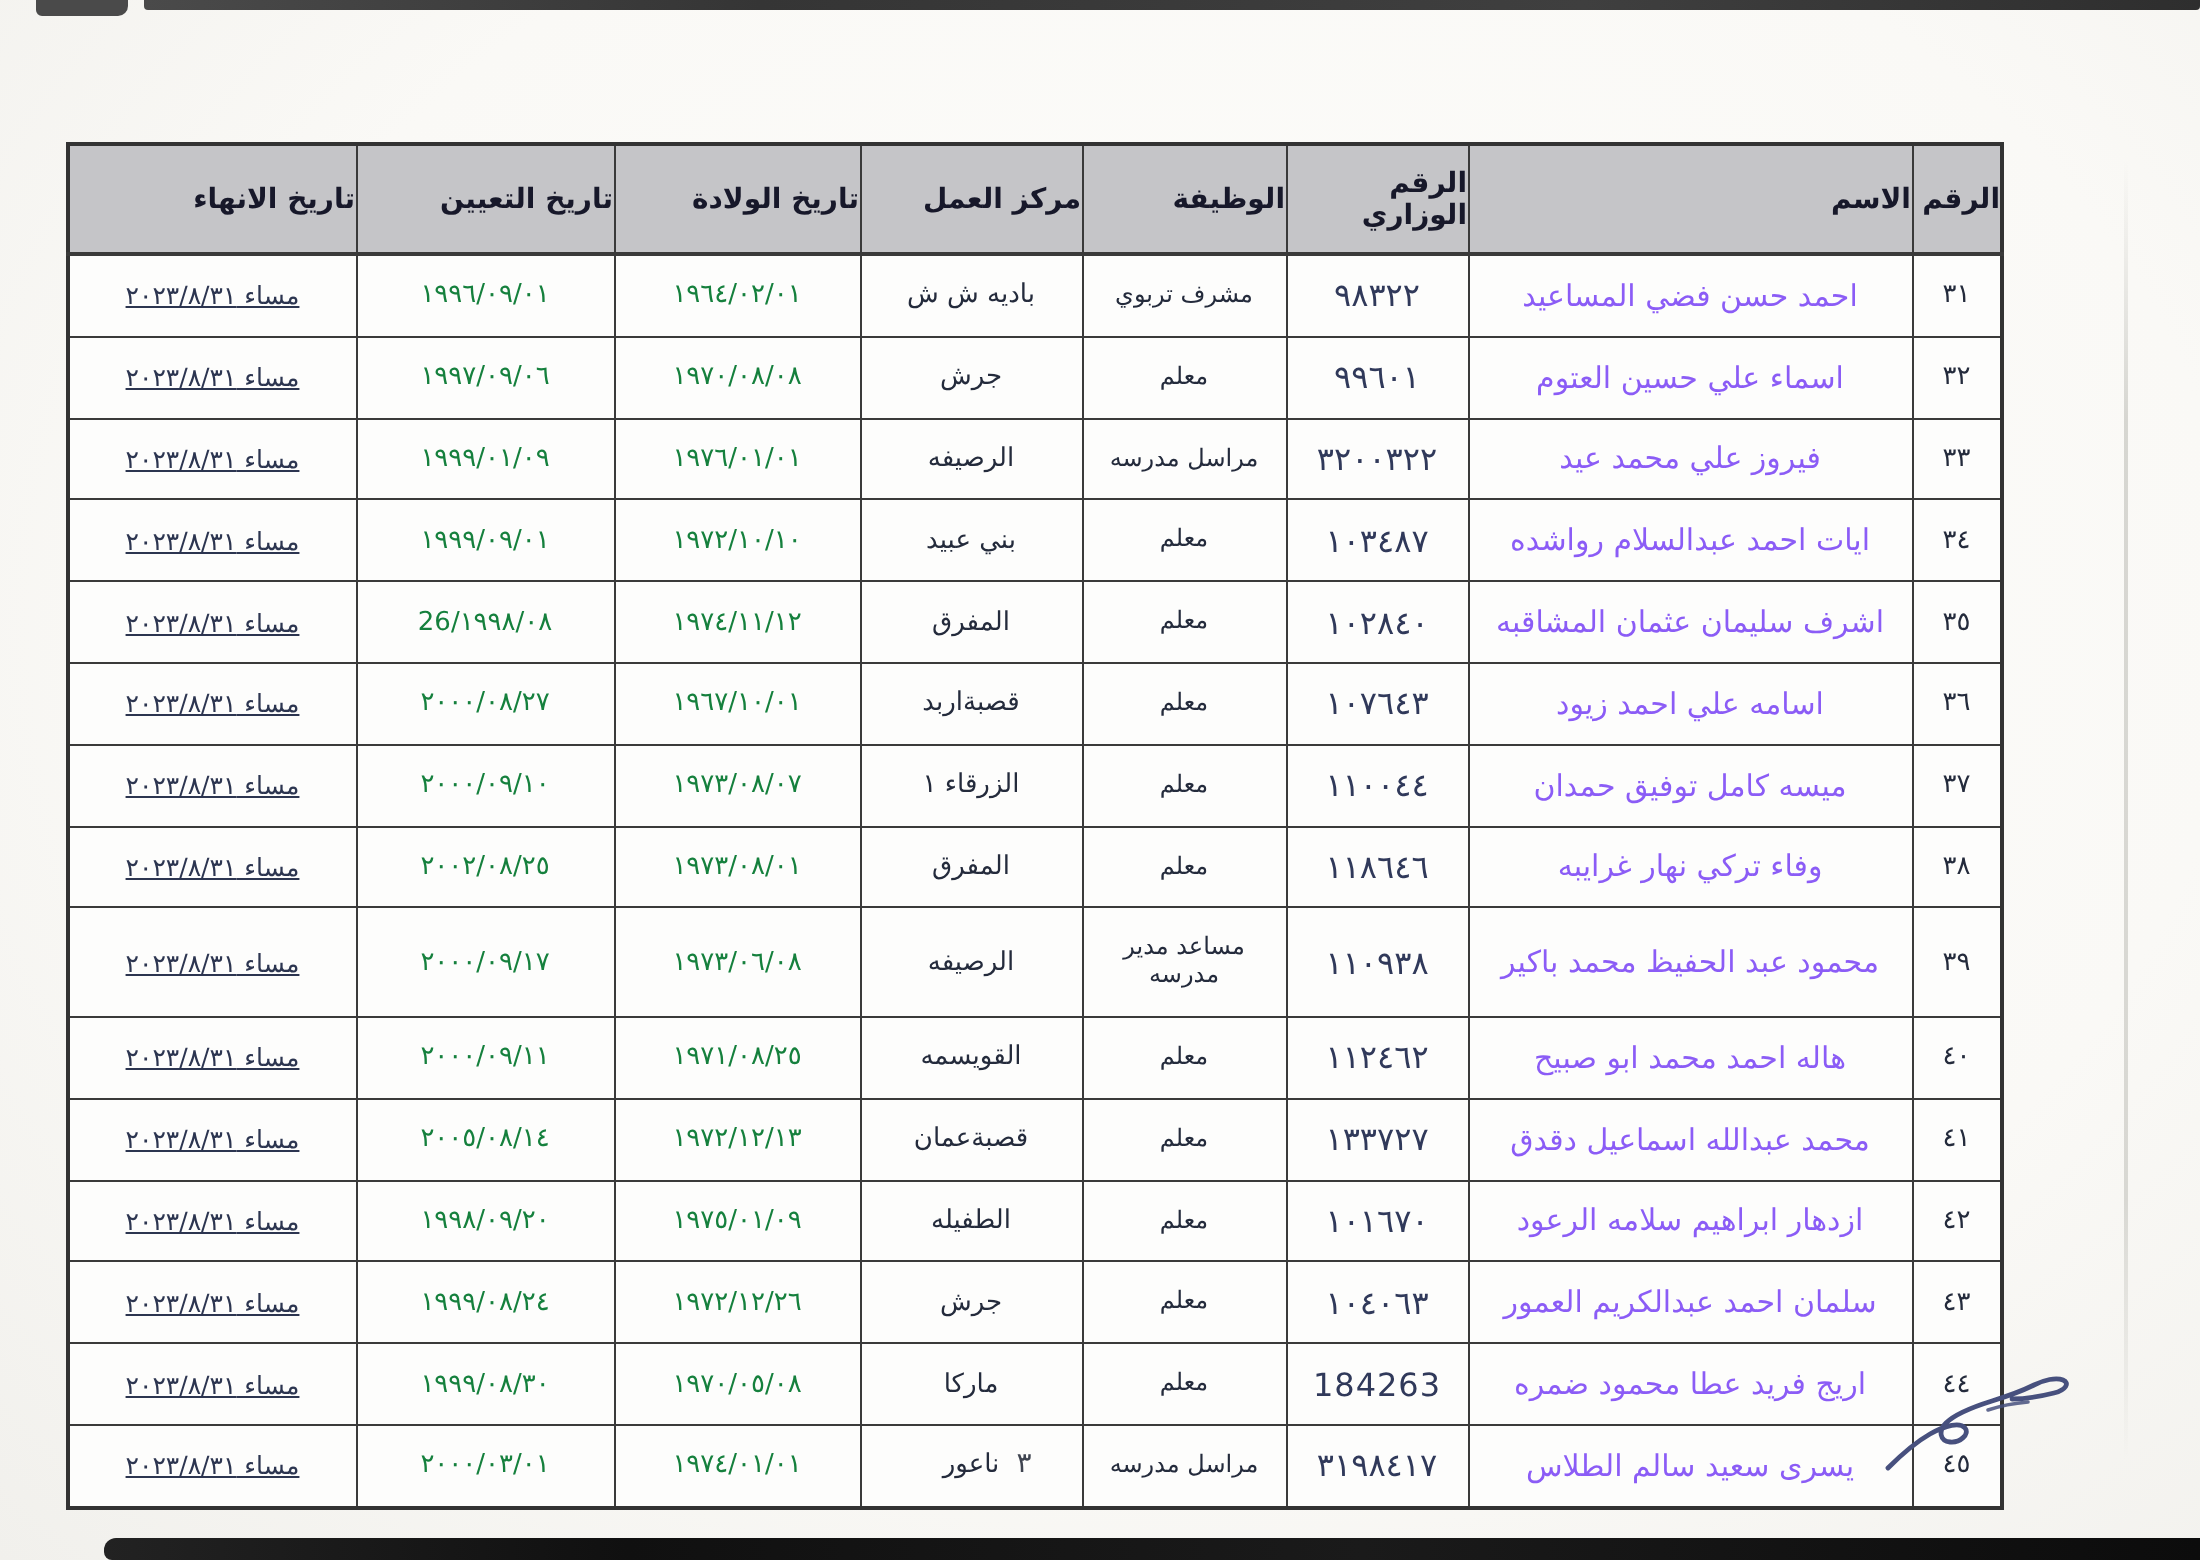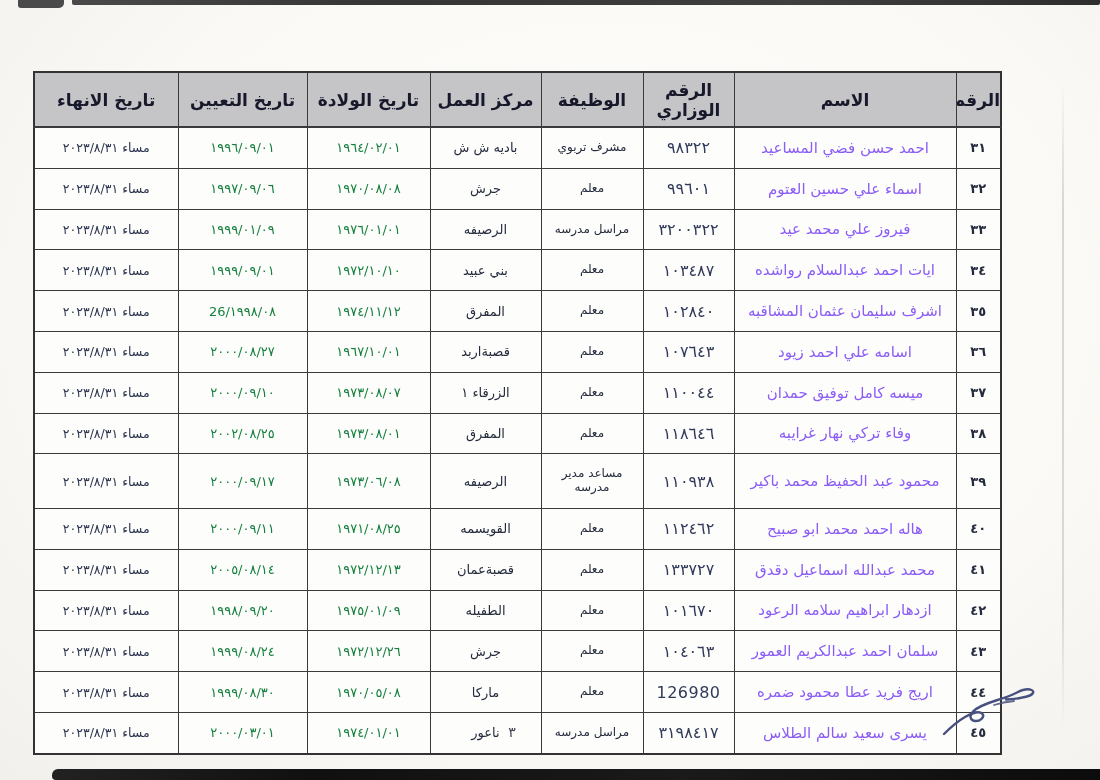--- a/index.html
+++ b/index.html
@@ -46,32 +46,33 @@
   }
   table.roster th, table.roster td{
     border:1.5px solid var(--border);
     text-align:center; vertical-align:middle;
     overflow:hidden;
   }
   table.roster thead tr{height:55px;}
   table.roster tbody tr{height:37.7px;}
   table.roster th{
     background:var(--header-bg);
-    font-weight:bold; font-size:17px; color:#17182a;
+    font-weight:bold; font-size:14px; color:#17182a;
     border-bottom:2px solid var(--border);
+    text-align:right;
   }
   table.roster{border:2px solid #333;}
   td{font-size:13px; color:var(--ink);}
   td.c-name{font-size:15px; color:#8b5cf6;}
   td.c-min{font-size:16px; letter-spacing:.5px; color:#30395a;}
   td.c-job{font-size:12px; line-height:1.15; padding:13px 3px;}
   td.c-wc{font-size:13px;}
   td.c-bd, td.c-ad{font-size:13px; color:#15803d;}
-  td.c-ed{font-size:12.5px; color:#2c3550;}
-  td.c-num{font-size:13px; font-weight:700;margin-left:11px;}
+  td.c-ed{font-size:12.5px; color:#2c3550;text-decoration:underline;}
+  td.c-num{font-size:13px; font-weight:400;margin-left:11px;}
   
   .page-number{
     position:absolute; left:500px; top:724px; width:24px;
     font-size:14px; color:#3f4450; text-align:center;
   }
   .signature{
     position:absolute; left:938px; top:684px; width:105px; height:62px;
   }
 </style>
 </head>
@@ -232,21 +233,21 @@
     <td class="c-min">١٠٤٠٦٣</td>
     <td class="c-job">معلم</td>
     <td class="c-wc">جرش</td>
     <td class="c-bd">١٩٧٢/١٢/٢٦</td>
     <td class="c-ad">١٩٩٩/٠٨/٢٤</td>
     <td class="c-ed">مساء ٢٠٢٣/٨/٣١</td>
   </tr>
       <tr>
     <td class="c-num">٤٤</td>
     <td class="c-name">اريج فريد عطا محمود ضمره</td>
-    <td class="c-min">126980</td>
+    <td class="c-min">184263</td>
     <td class="c-job">معلم</td>
     <td class="c-wc">ماركا</td>
     <td class="c-bd">١٩٧٠/٠٥/٠٨</td>
     <td class="c-ad">١٩٩٩/٠٨/٣٠</td>
     <td class="c-ed">مساء ٢٠٢٣/٨/٣١</td>
   </tr>
       <tr>
     <td class="c-num">٤٥</td>
     <td class="c-name">يسرى سعيد سالم الطلاس</td>
     <td class="c-min">٣١٩٨٤١٧</td>

